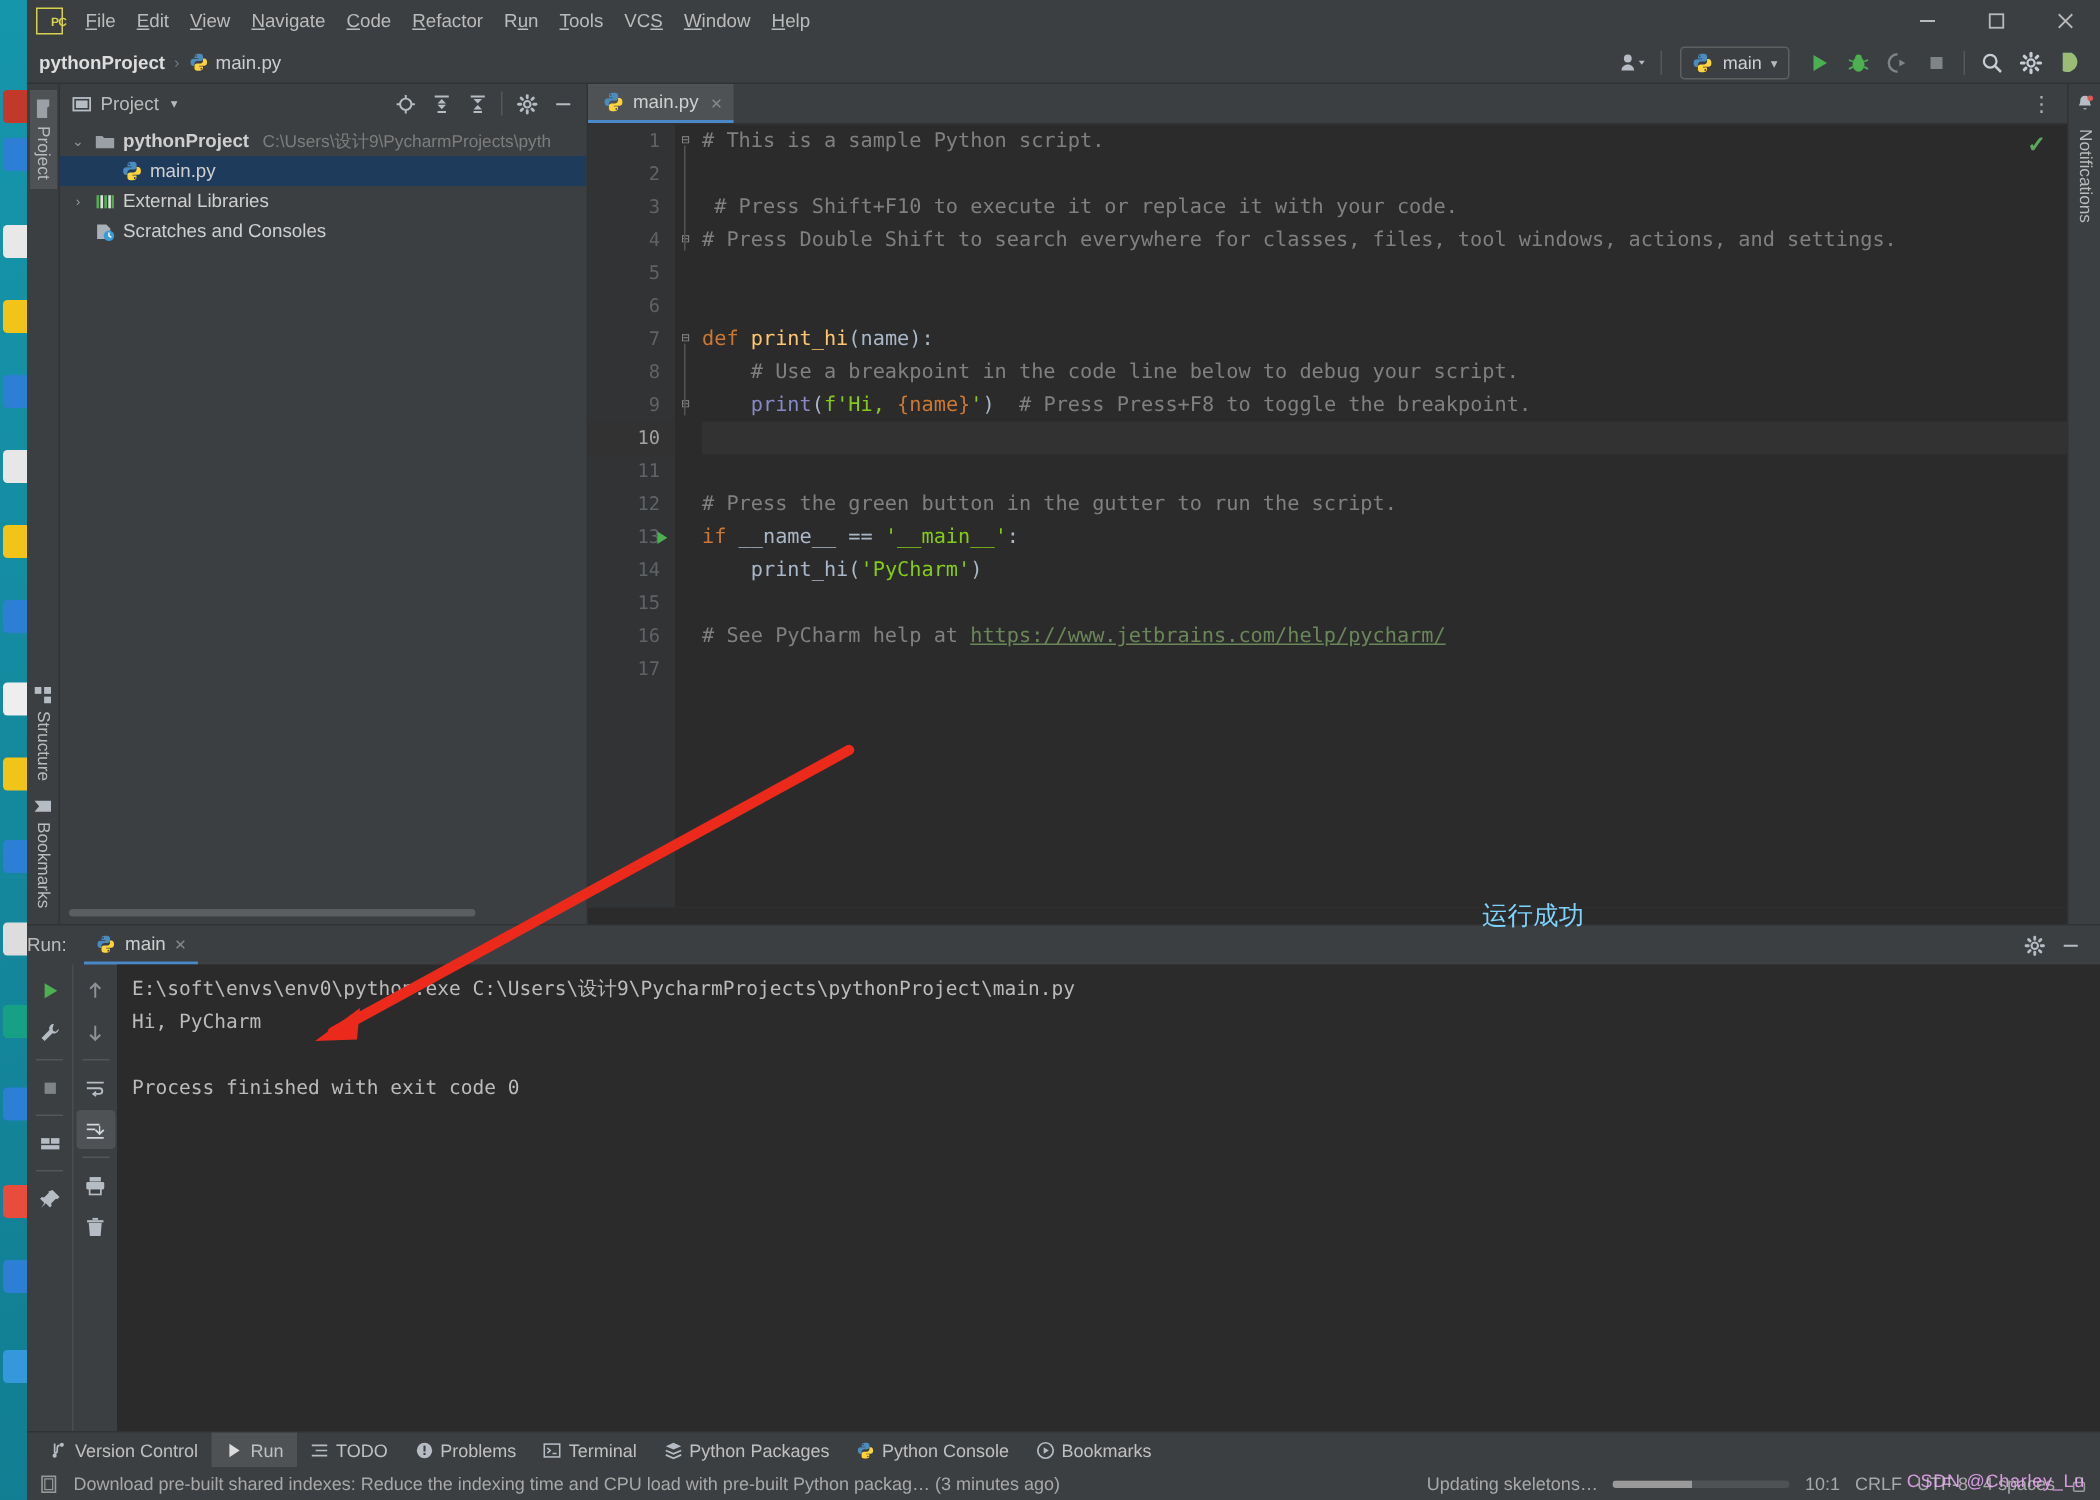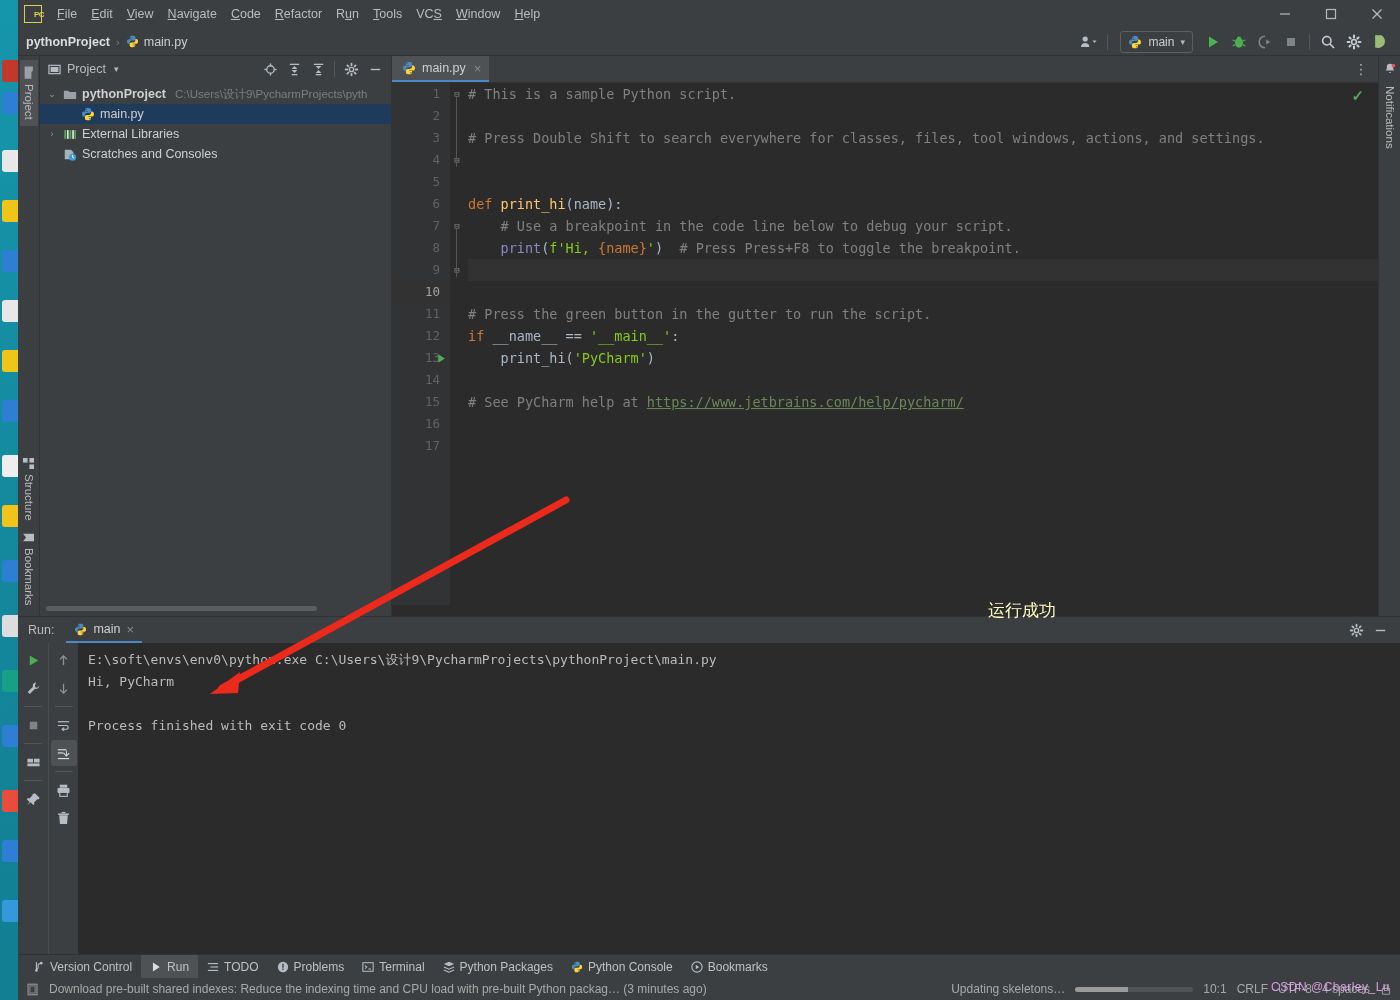--- a/index.html
+++ b/index.html
@@ -197,21 +197,21 @@
     color: #e83b2a; font-size: 17px;
     font-family: "DejaVu Sans", sans-serif;
   }
 
   
   #runpanel {
     height: 338px; flex: none; background: #3c3f41;
     display: flex; flex-direction: column; border-top: 1px solid #323232;
   }
   #run-header {
-    height: 26px; display: flex; align-items: center; padding-left: 10px;
+    height: 26px; display: flex; align-items: center; 
     font-size: 12.5px; flex: none;
   }
   #run-header .lbl { color: #bbbbbb; margin-right: 12px; }
   .runtab {
     display: flex; align-items: center; gap: 6px; height: 26px;
     padding: 0 8px; font-size: 12.5px; color: #cfcfcf;
     border-bottom: 2px solid #4a88c7;
   }
   .runtab .x { color: #8a8a8a; font-size: 13px; }
   #run-header .right { margin-left: auto; display:flex; align-items:center; padding-right:8px; }
@@ -615,20 +615,21 @@
               <div class="fold" style="top: 0px;">⊟</div>
               <div class="fold" style="top: 66px;">⊟</div>
               <div class="fold" style="top: 132px;">⊟</div>
               <div class="fold" style="top: 176px;">⊟</div>
               <div class="foldline" style="top: 14px; height: 70px;"></div>
               <div class="foldline" style="top: 146px; height: 48px;"></div>
             </div>
           <div id="codelines" style="padding-left:12px;">
               <div class="cline"><span class="c-comment"># This is a sample Python script.</span></div>
               <div class="cline">&nbsp;</div>
+              <div class="cline"><span class="c-comment"> # Press Shift+F10 to execute it or replace it with your code.</span></div>
               <div class="cline"><span class="c-comment"># Press Double Shift to search everywhere for classes, files, tool windows, actions, and settings.</span></div>
               <div class="cline">&nbsp;</div>
               <div class="cline">&nbsp;</div>
               <div class="cline"><span class="c-kw">def </span><span class="c-fn">print_hi</span><span class="c-name">(name):</span></div>
               <div class="cline"><span class="c-comment">    # Use a breakpoint in the code line below to debug your script.</span></div>
               <div class="cline"><span class="c-name">    </span><span class="c-builtin">print</span><span class="c-name">(</span><span class="c-str">f'Hi, </span><span class="c-fstr-br">{name}</span><span class="c-str">'</span><span class="c-name">)</span><span class="c-comment">  # Press Press+F8 to toggle the breakpoint.</span></div>
               <div class="cline cur">&nbsp;</div>
               <div class="cline">&nbsp;</div>
               <div class="cline"><span class="c-comment"># Press the green button in the gutter to run the script.</span></div>
               <div class="cline"><span class="c-kw">if </span><span class="c-name">__name__ </span><span class="c-name">== </span><span class="c-str">'__main__'</span><span class="c-name">:</span></div>
@@ -638,21 +639,21 @@
               <div class="cline">&nbsp;</div>
             </div>
         </div>
         <div id="inspect-ok">✓</div>
 
         <div id="annot">
           <svg width="100%" height="100%" viewBox="0 0 950 520" preserveAspectRatio="none" style="position:absolute;inset:0;">
             <line x1="185" y1="430" x2="545" y2="415" stroke="#e8281c" stroke-width="0"></line>
           </svg>
         </div>
-      <div id="annot-text" style="color: #fef9c3;">运行成功</div>
+      <div id="annot-text" style="color: #7dd3fc;">运行成功</div>
         </div>
       <div id="editor-hscroll"></div>
     </div>
 
     <div id="rightstripe">
       <span style="margin-bottom:4px;">
         <svg class="icon-svg" width="14" height="14" viewBox="0 0 16 16">
           <path d="M8 2a3.6 3.6 0 00-3.6 3.6c0 3-1.2 4-1.2 4h9.6s-1.2-1-1.2-4A3.6 3.6 0 008 2z" fill="#b5bcc4"></path>
           <path d="M6.6 11.6a1.5 1.5 0 002.8 0z" fill="#b5bcc4"></path>
           <circle cx="12" cy="4" r="2.1" fill="#e05555"></circle>

